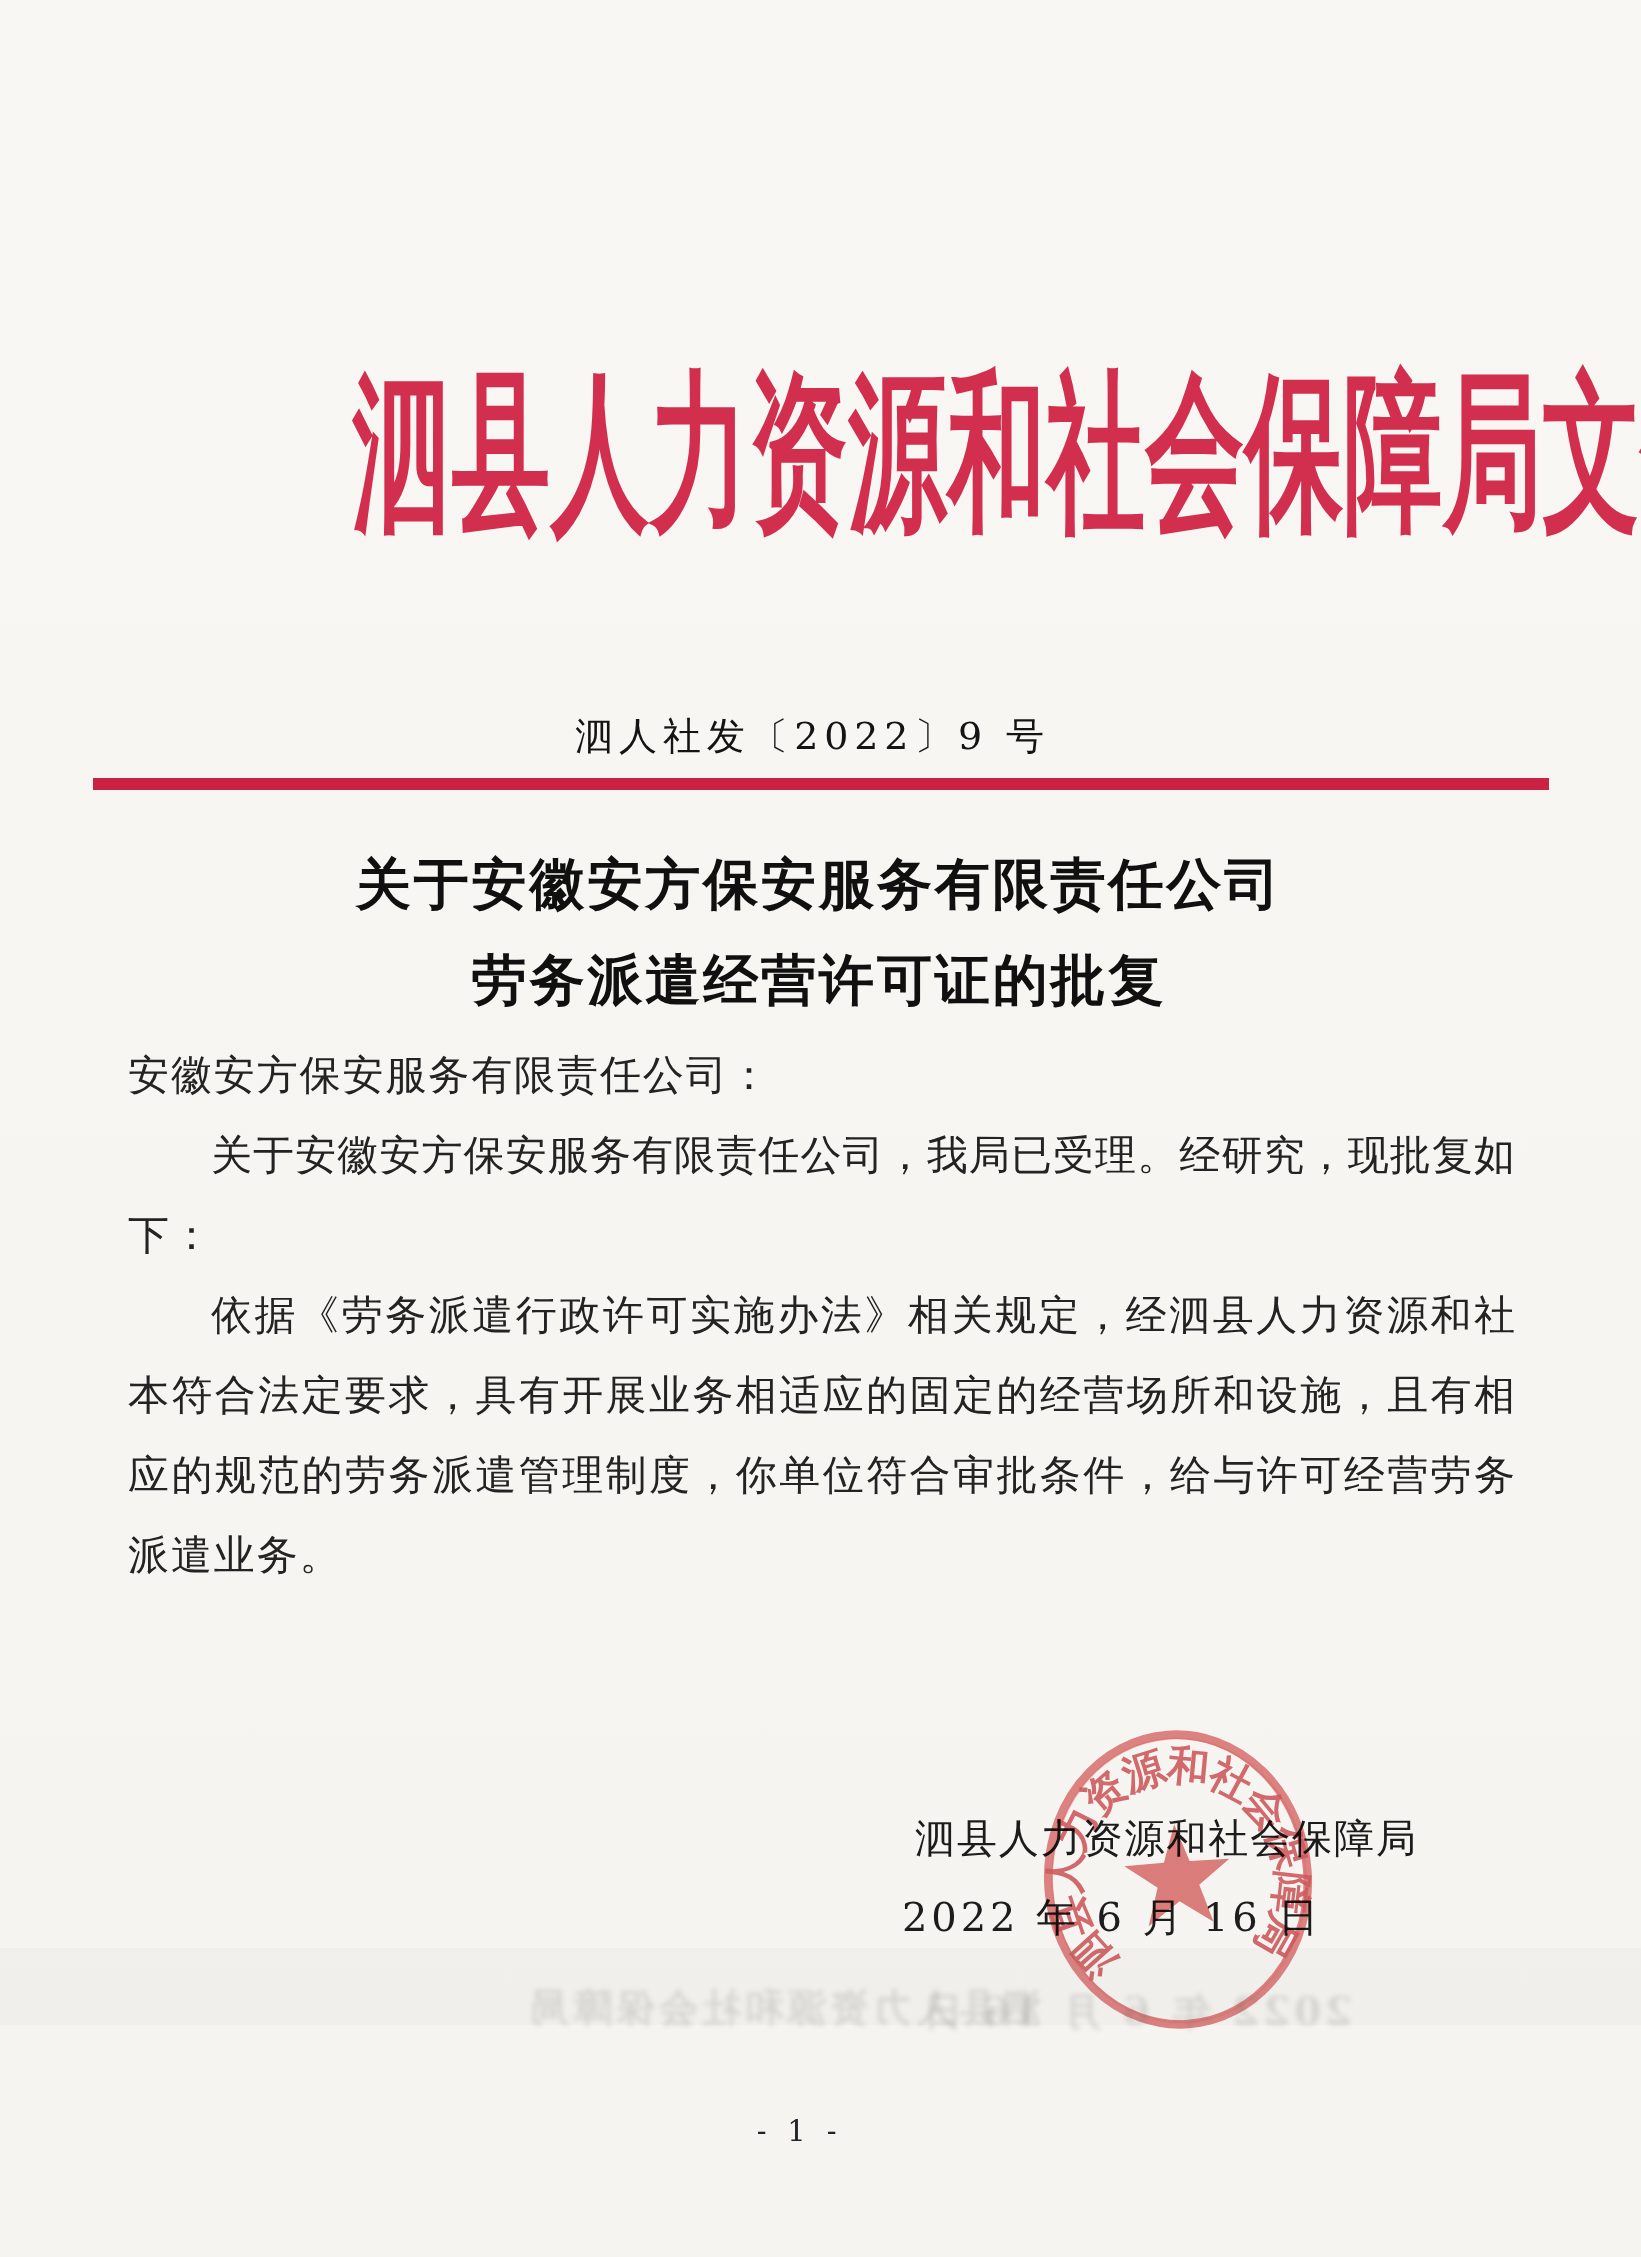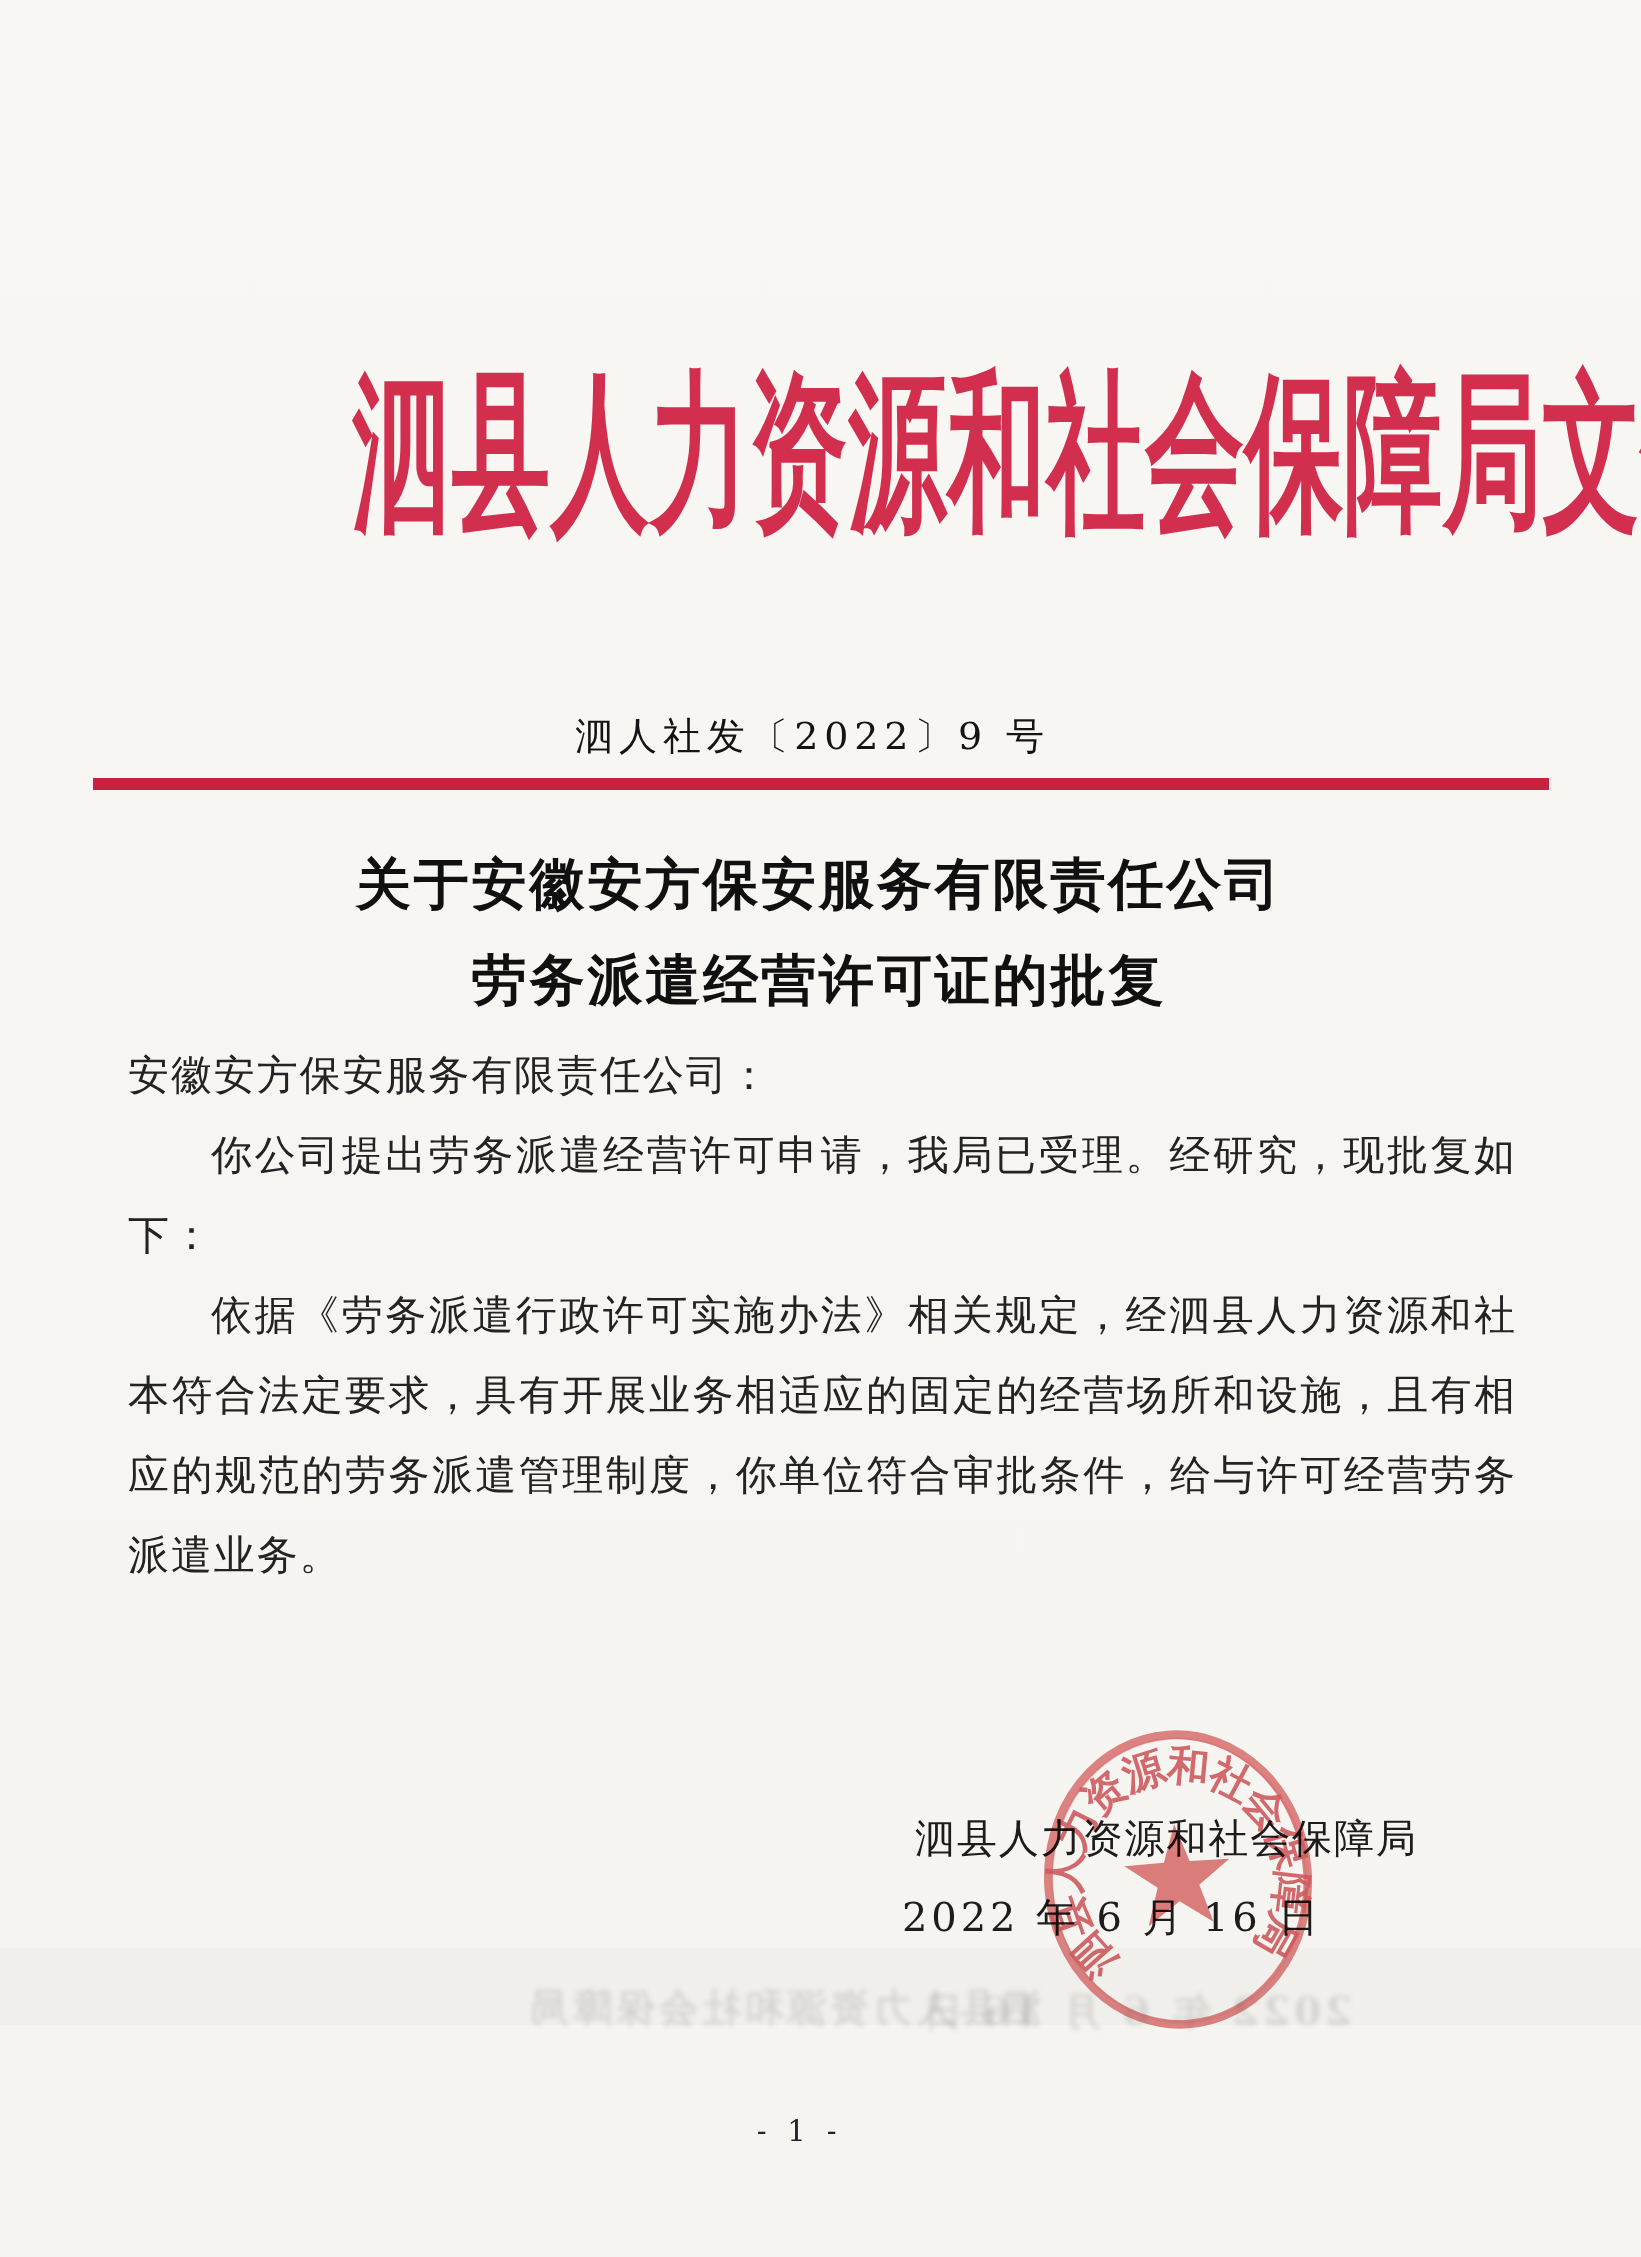--- a/index.html
+++ b/index.html
@@ -112,21 +112,21 @@
 
   <div class="red-rule"></div>
 
   <div class="doc-title">
     <div>关于安徽安方保安服务有限责任公司</div>
     <div>劳务派遣经营许可证的批复</div>
   </div>
 
   <div class="body-text">
     <div class="body-line">安徽安方保安服务有限责任公司：</div>
-    <div class="body-line indent fill">你公司提出劳务派遣经营许可申请，我局已受理。经研究，现批复如</div>
+    <div class="body-line indent fill">关于安徽安方保安服务有限责任公司，我局已受理。经研究，现批复如</div>
     <div class="body-line">下：</div>
     <div class="body-line indent fill">依据《劳务派遣行政许可实施办法》相关规定，经泗县人力资源和社</div>
     <div class="body-line fill">本符合法定要求，具有开展业务相适应的固定的经营场所和设施，且有相</div>
     <div class="body-line fill">应的规范的劳务派遣管理制度，你单位符合审批条件，给与许可经营劳务</div>
     <div class="body-line">派遣业务。</div>
   </div>
 
   <div class="sig-org">泗县人力资源和社会保障局</div>
   <div class="sig-date">2022 年 6 月 16 日</div>
 

